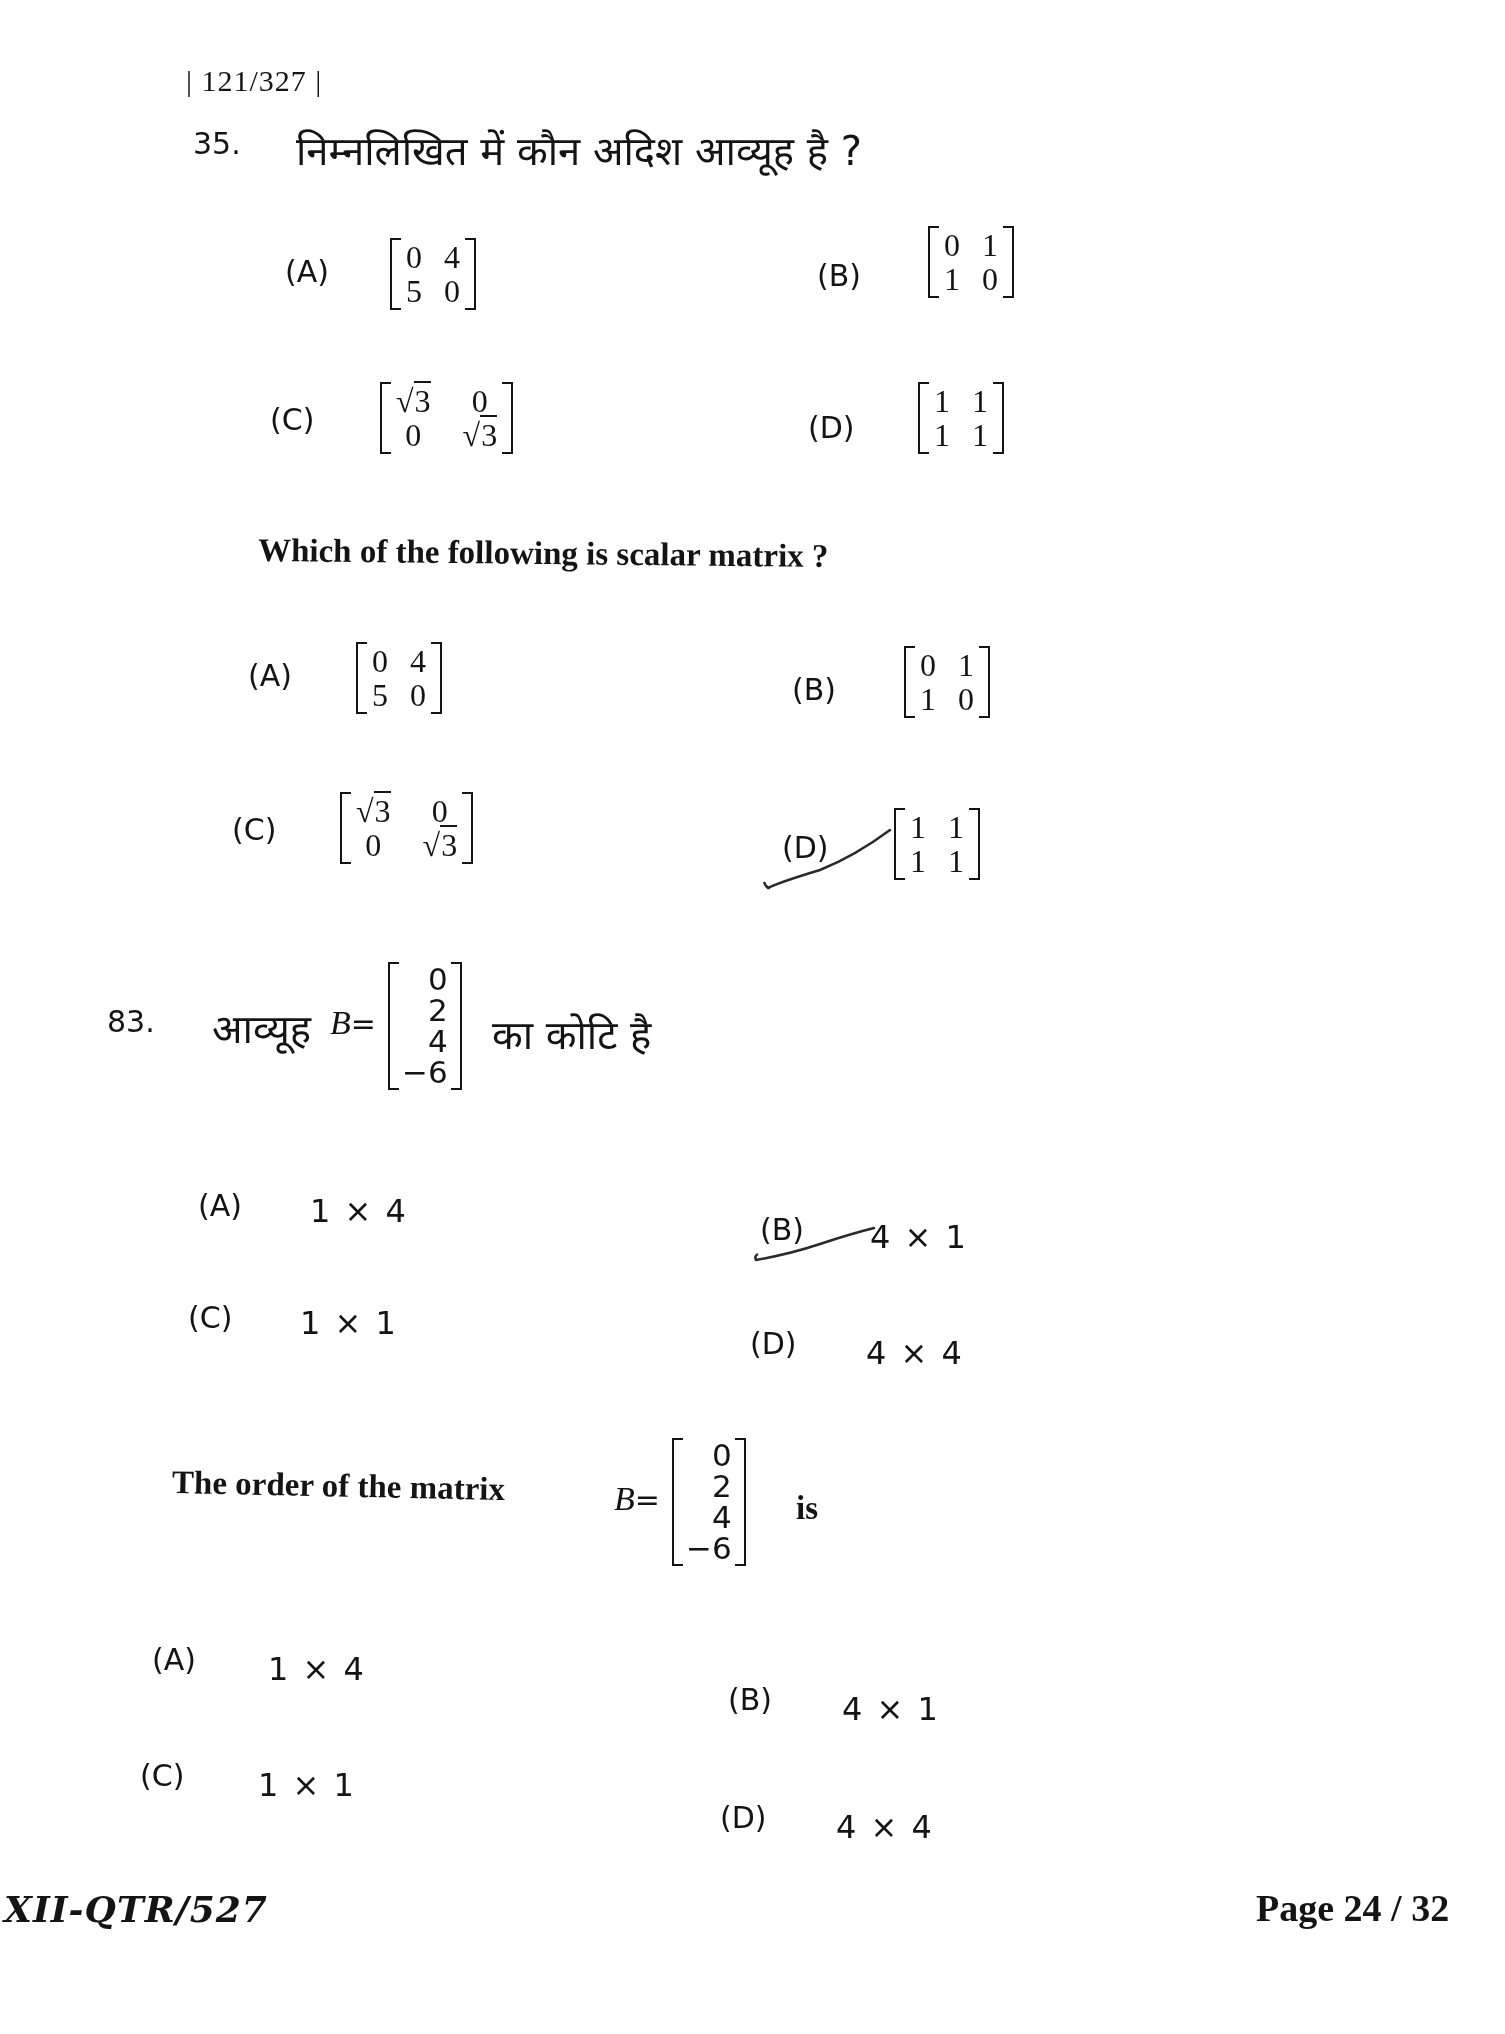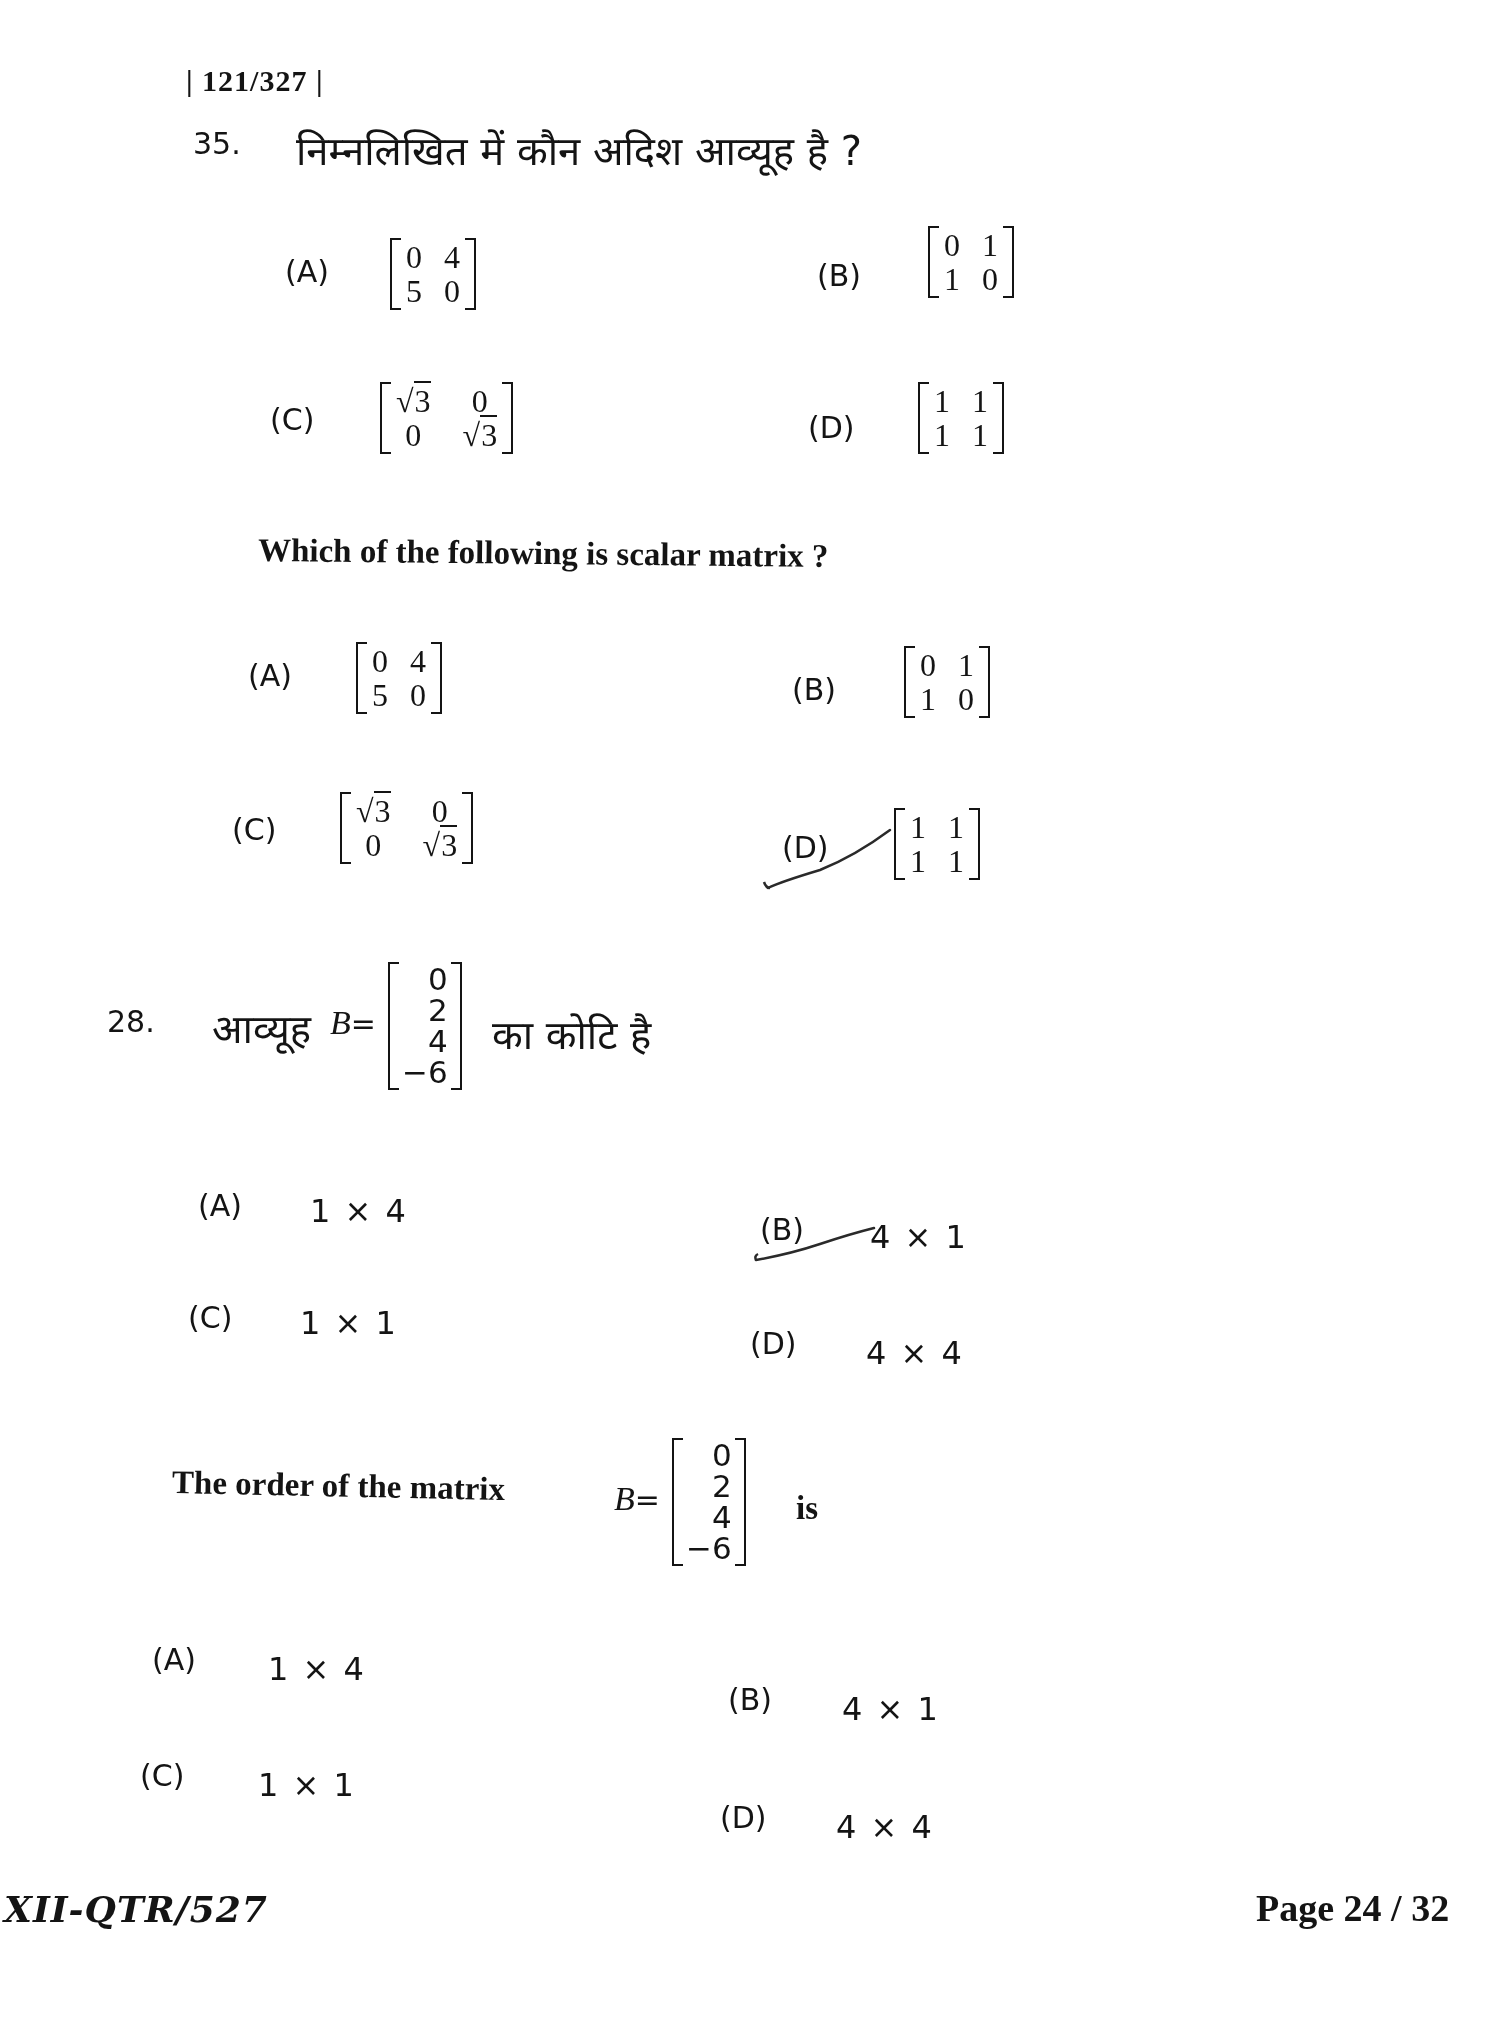--- a/index.html
+++ b/index.html
@@ -1,19 +1,19 @@
 <!DOCTYPE html>
 <html><head>
 <meta charset="utf-8">
 <style>
   html, body { margin:0; padding:0; background:#ffffff; }
   body { width:1505px; height:2034px; position:relative; overflow:hidden;
          font-family:"DejaVu Serif", "Liberation Serif", serif; color:#141414; }
   .abs { position:absolute; }
-  .serif { font-family:"Liberation Serif", "DejaVu Serif", serif;font-weight:bold; }
+  .serif { font-family:"Liberation Serif", "DejaVu Serif", serif; }
   .sans { font-family:"DejaVu Sans", "Liberation Sans", sans-serif; }
   .hdr { font-size:30px; letter-spacing:1px; }
   .qnum { font-size:30px; }
   .hindi { font-size:40px; font-family:"DejaVu Sans", "Liberation Sans", sans-serif; }
   .eng { font-size:33px; font-weight:bold; }
   .lbl { font-size:30px; font-family:"DejaVu Sans", "Liberation Sans", sans-serif; }
   .optval { font-size:32px; font-family:"DejaVu Sans", "Liberation Sans", sans-serif; letter-spacing:2px; }
   .matrix { position:absolute; display:inline-block; }
   .matrix .bl, .matrix .br { position:absolute; top:0; bottom:0; width:9px; border:2.5px solid #141414; }
   .matrix .bl { left:0; border-right:none; }
@@ -132,21 +132,21 @@
       <span>1</span>
     <span>1</span>
       <span>1</span>
   </div>
 </div>
 <svg class="tick" style="left:760px; top:818px;" width="140" height="80">
   <path d="M8 70 Q20 64 60 52 Q95 38 130 12" fill="none" stroke="#2a2a2a" stroke-width="2.5" stroke-linecap="round"></path>
   <path d="M4 64 Q6 70 10 70" fill="none" stroke="#2a2a2a" stroke-width="2.5"></path>
 </svg>
 
-<div class="abs qnum sans" style="left:107px; top:1004px;">28.</div>
+<div class="abs qnum sans" style="left:107px; top:1004px;">83.</div>
 <div class="abs hindi" style="left:212px; top:1000px;">आव्यूह</div>
 <div class="abs" style="left:330px; top:1004px;">
   <span class="var">B</span><span class="sans" style="font-size:30px;">=</span>
 </div>
 <div class="matrix" style="left:388px; top:962px;">
   <span class="bl"></span>
     <span class="br"></span>
   <div class="m1">
     <span>0</span>
     <span>2</span>

